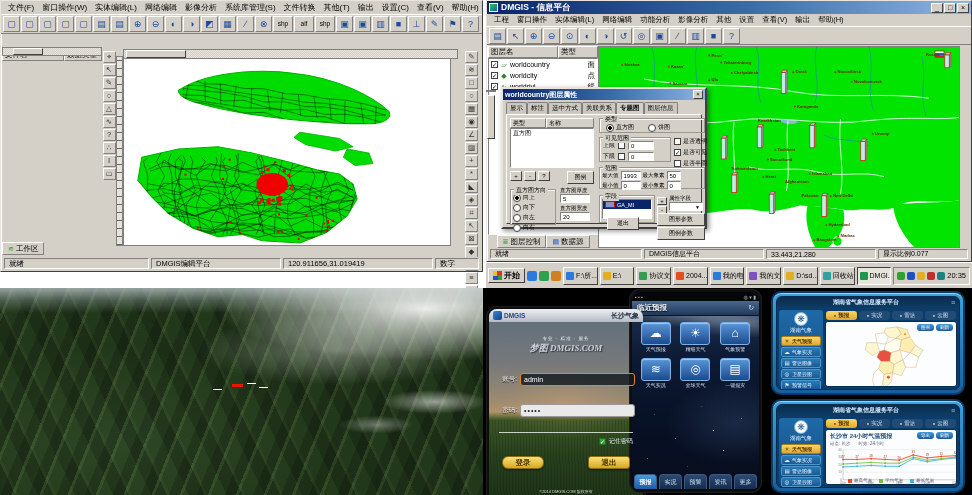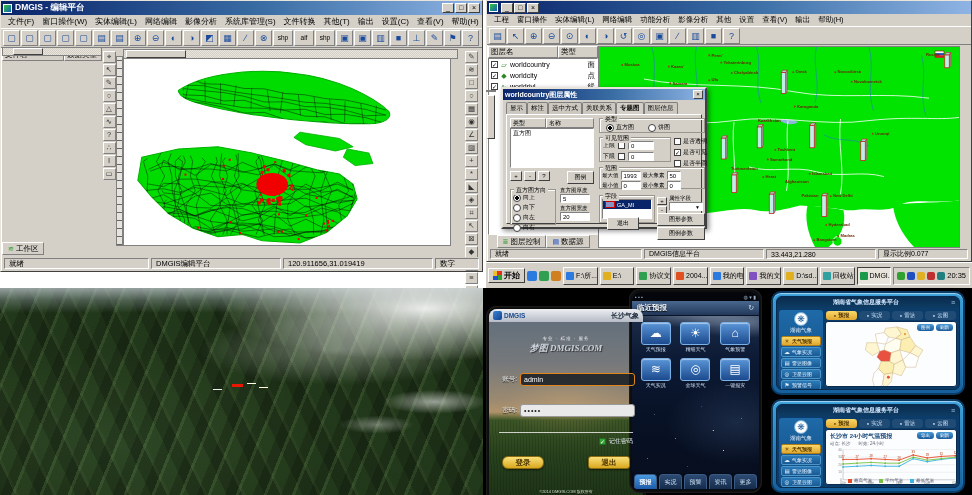--- a/index.html
+++ b/index.html
@@ -143,29 +143,20 @@
 .svgfill{width:100%;height:100%;display:block;}
 </style>
 </head>
 <body>
 
 <div id="stage">
 
   <div class="abs" style="left:0;top:288px;width:972px;height:207px;background:#000;"></div>
 
   <div class="abs win" style="left:0;top:0;width:483px;height:272px;">
-    <div class="titlebar">
-      <span class="appicon"></span>
-      <span class="ttext">DMGIS - 编辑平台</span>
-      <span class="tbtns" id="ed-winbtns">
-          <span class="tbtn">_</span>
-          <span class="tbtn">□</span>
-          <span class="tbtn">×</span>
-        </span>
-    </div>
     <div class="menubar" id="ed-menus">
         <span>文件(F)</span>
         <span>窗口操作(W)</span>
         <span>实体编辑(L)</span>
         <span>网络编辑</span>
         <span>影像分析</span>
         <span>系统库管理(S)</span>
         <span>文件转换</span>
         <span>其他(T)</span>
         <span>输出</span>
@@ -335,20 +326,21 @@
       <span class="seg" style="flex:1;">就绪</span>
       <span class="seg" style="width:130px;">DMGIS编辑平台</span>
       <span class="seg" style="width:150px;">120.911656,31.019419</span>
       <span class="seg" style="width:44px;">数字</span>
     </div>
   </div>
 
   <div class="abs win" style="left:486px;top:0;width:486px;height:262px;">
     <div class="titlebar" style="height:13px;">
       <span class="appicon"></span>
+      <span class="ttext">DMGIS - 信息平台</span>
       <span class="tbtns" id="if-winbtns">
           <span class="tbtn">_</span>
           <span class="tbtn">□</span>
           <span class="tbtn">×</span>
         </span>
     </div>
     <div class="menubar" style="height:12px;font-size:7.5px;" id="if-menus">
         <span>工程</span>
         <span>窗口操作</span>
         <span>实体编辑(L)</span>

